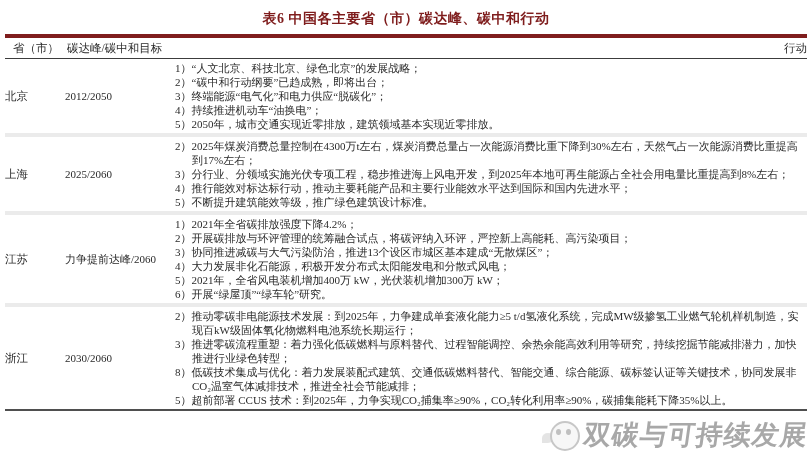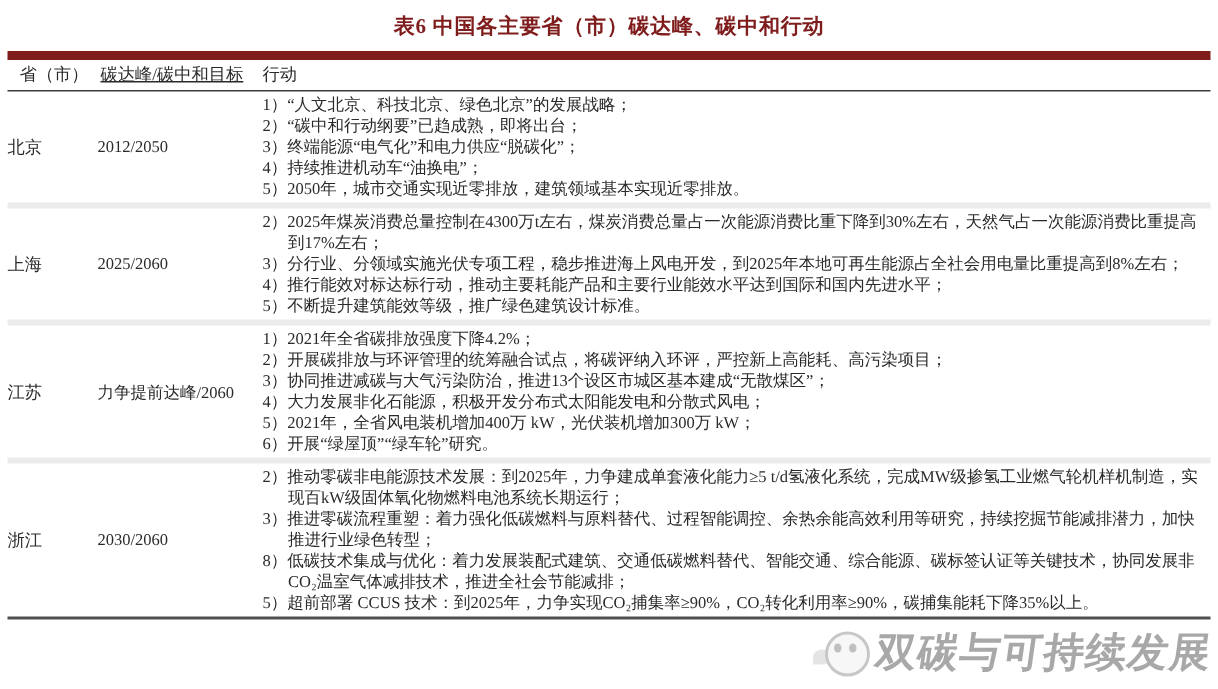--- a/index.html
+++ b/index.html
@@ -20,35 +20,35 @@
     text-align: center;
     font-weight: bold;
     font-size: 14px;
     line-height: 16px;
     padding: 11px 0 7px 0;
     color: #7f1d1d;
     letter-spacing: 0.5px;
   }
   .tbl {
     margin: 0 5px;
-    border-top: 6px solid #7f1d1d;
+    border-top: 4px solid #7f1d1d;
     border-bottom: 2px solid #4f4f4f;
   }
   .tbl-header {
     display: grid;
     grid-template-columns: 58px 112px 1fr;
     font-size: 11.5px;
     line-height: 14px;
     padding: 3px 0;
     border-bottom: 1px solid #3c3c3c;
     color: #2a2a2a;
   }
   .tbl-header .h-province { padding-left: 8px; }
-  .tbl-header .h-target   { padding-left: 4px; text-decoration: underline; }
-  .tbl-header .h-actions  { text-align: left; }
+  .tbl-header .h-target   { padding-left: 4px; }
+  .tbl-header .h-actions  { text-align: right; }
   .tbl-row {
     display: grid;
     grid-template-columns: 58px 112px 1fr;
     align-items: center;
     padding: 2px 0;
     border-bottom: 4px solid #ebebeb;
   }
   .tbl-row:last-child { border-bottom: none; }
   .cell-province {
     text-align: left;

